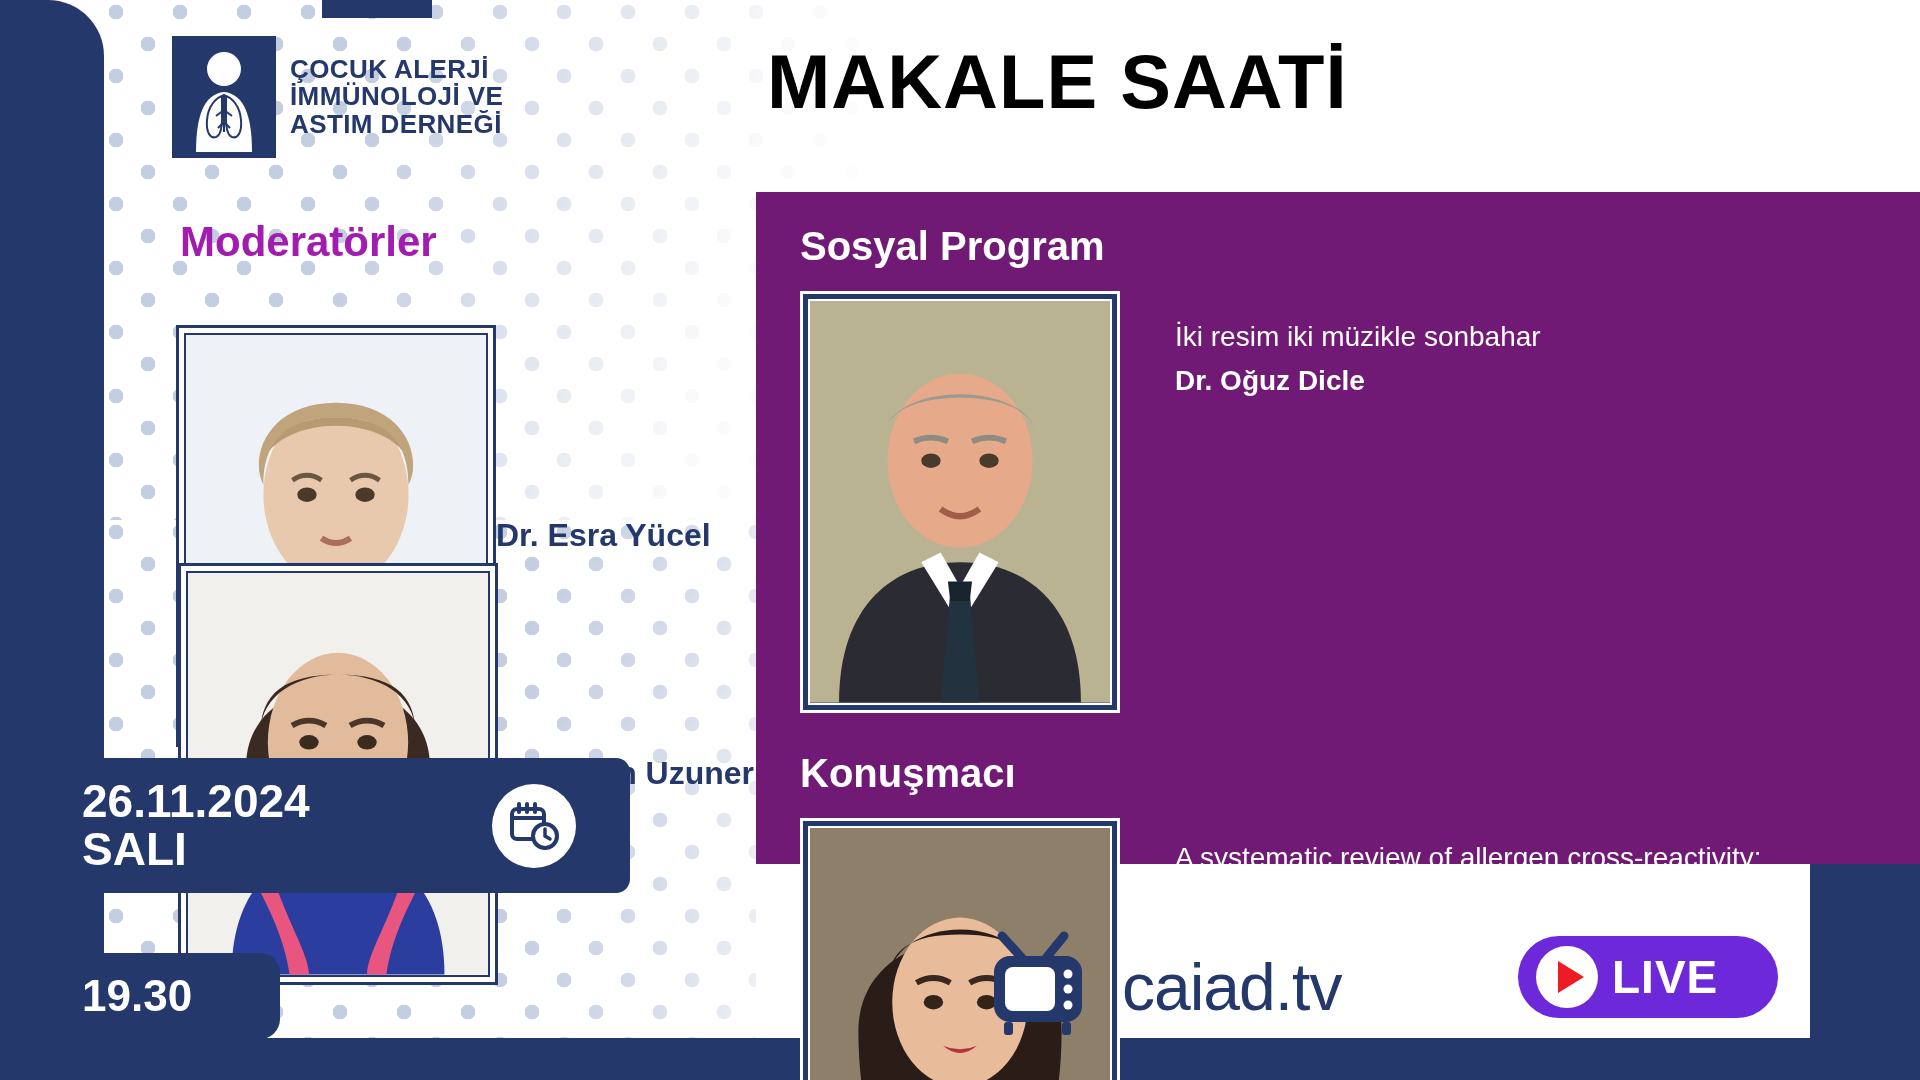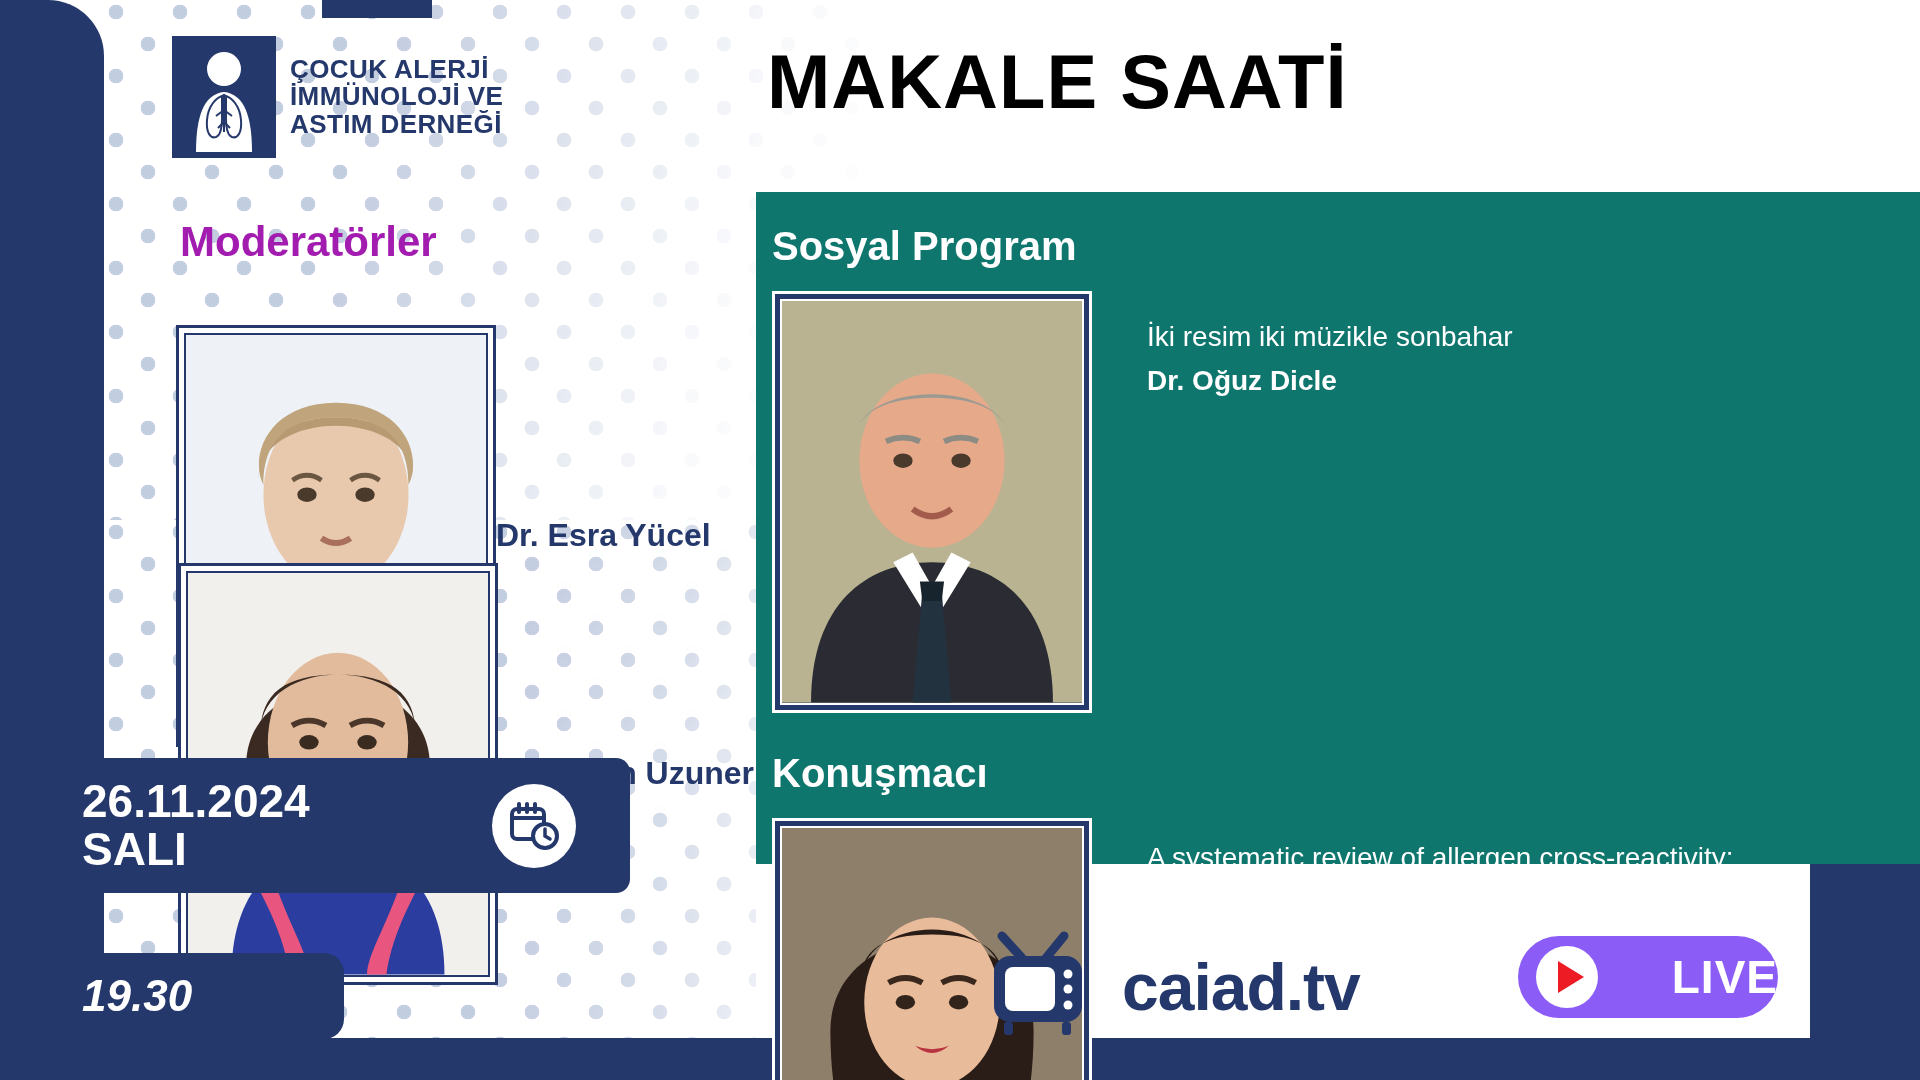--- a/index.html
+++ b/index.html
@@ -111,53 +111,53 @@
     background:#24386b; border-top-right-radius:14px; border-bottom-right-radius:14px;
     display:flex; align-items:center; justify-content:space-between;
     padding:0 54px 0 82px;
   }
   .date-text { color:#ffffff; font-size:46px; font-weight:bold; line-height:1.04; }
   .cal-circle {
     width:84px; height:84px; border-radius:50%; background:#ffffff;
     display:flex; align-items:center; justify-content:center; flex:0 0 auto;
   }
   .time-pill {
-    position:absolute; left:0; top:953px; width:344px; height:86px;
+    position:absolute; left:0; top:953px; width:280px; height:86px;
     background:#24386b; border-top-right-radius:20px; border-bottom-right-radius:20px;
-    display:flex; align-items:center; padding-left:82px;font-style:italic;
+    display:flex; align-items:center; padding-left:82px;
   }
   .time-text { color:#ffffff; font-size:44px; font-weight:bold; }
 
   
   .card {
     position:absolute; left:756px; top:192px; right:0; height:672px;
-    background:#0f766e;
-    padding:32px 0 0 16px;
+    background:#701a75;
+    padding:32px 0 0 44px;
   }
   .card-heading { color:#ffffff; font-size:40px; font-weight:bold; }
   .card-heading.second { margin-top:38px; }
 
   .entry { display:flex; align-items:flex-start; gap:55px; margin-top:22px; }
   .frame-light { border:3px solid #ffffff; padding:5px; background:#24386b; flex:0 0 auto; }
   .frame-light .inner { border:2px solid #ffffff; overflow:hidden; display:block; }
   .entry-text { padding-top:28px; }
   .entry-title { color:#ffffff; font-size:28px; line-height:1.3; font-weight:normal; }
   .entry-person { color:#ffffff; font-size:28px; font-weight:bold; margin-top:10px; }
   .entry.speaker .entry-text { padding-top:22px; }
 
   
   .brand {
     position:absolute; left:988px; top:930px;
     display:flex; align-items:center; gap:16px;
   }
-  .brand-text { font-size:66px; font-weight:bold; color:#24386b; letter-spacing:-1px; }
+  .brand-text { font-size:66px; font-weight:normal; color:#24386b; letter-spacing:-1px; }
   .live-badge {
     position:absolute; left:1518px; top:936px;
-    width:260px; height:82px; border-radius:41px; background:#8b5cf6;
-    display:flex; align-items:center; gap:14px; padding-left:18px;justify-content:space-between;
+    width:260px; height:82px; border-radius:41px; background:#6d28d9;
+    display:flex; align-items:center; gap:14px; padding-left:18px;
   }
   .live-play {
     width:62px; height:62px; border-radius:50%; background:#ffffff;
     display:flex; align-items:center; justify-content:center; flex:0 0 auto;
   }
   .live-play::after {
     content:""; width:0; height:0;
     border-left:26px solid #ed1b24;
     border-top:16px solid transparent;
     border-bottom:16px solid transparent;

